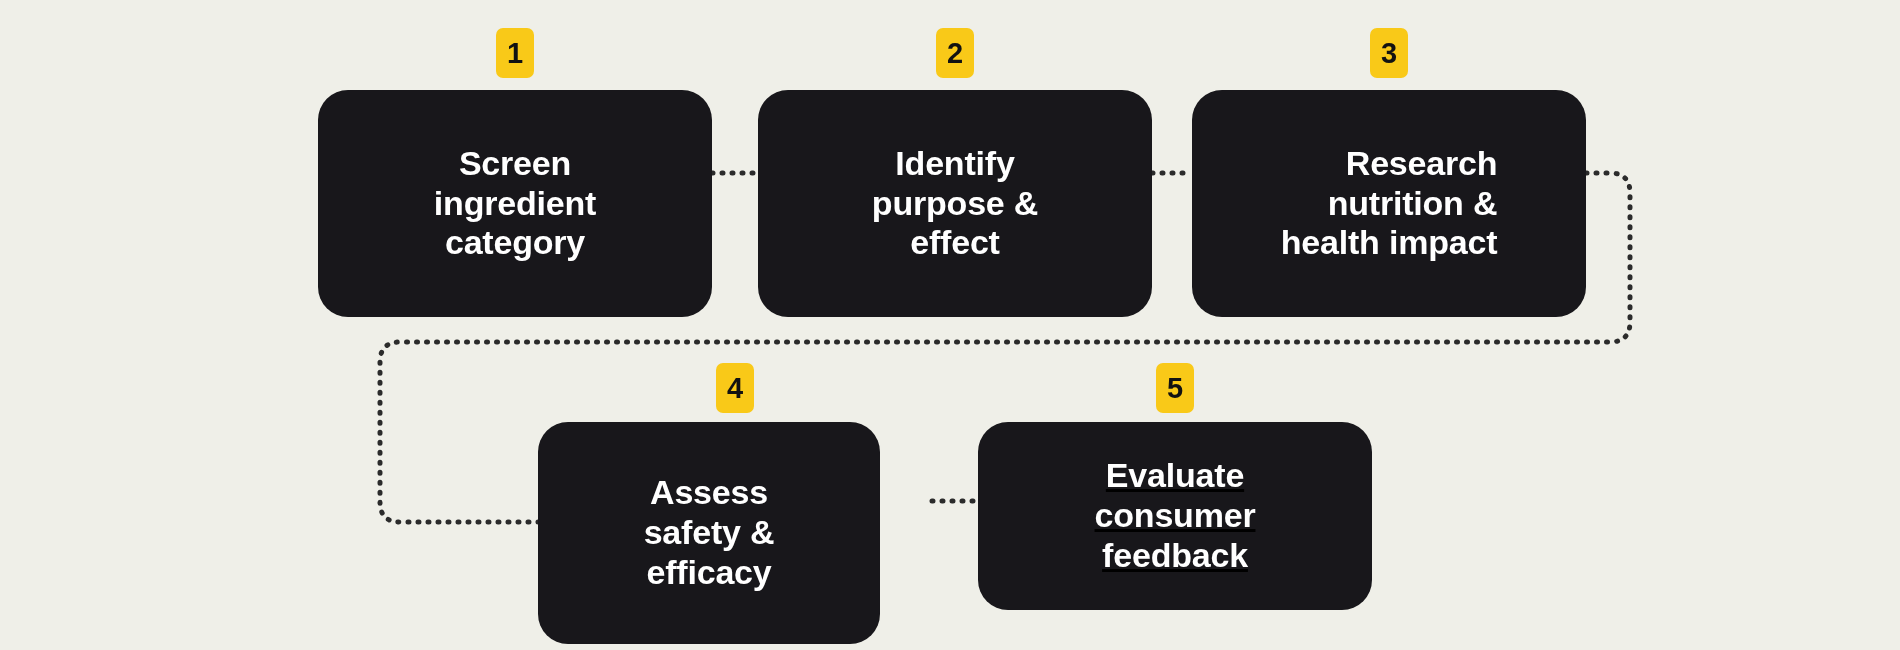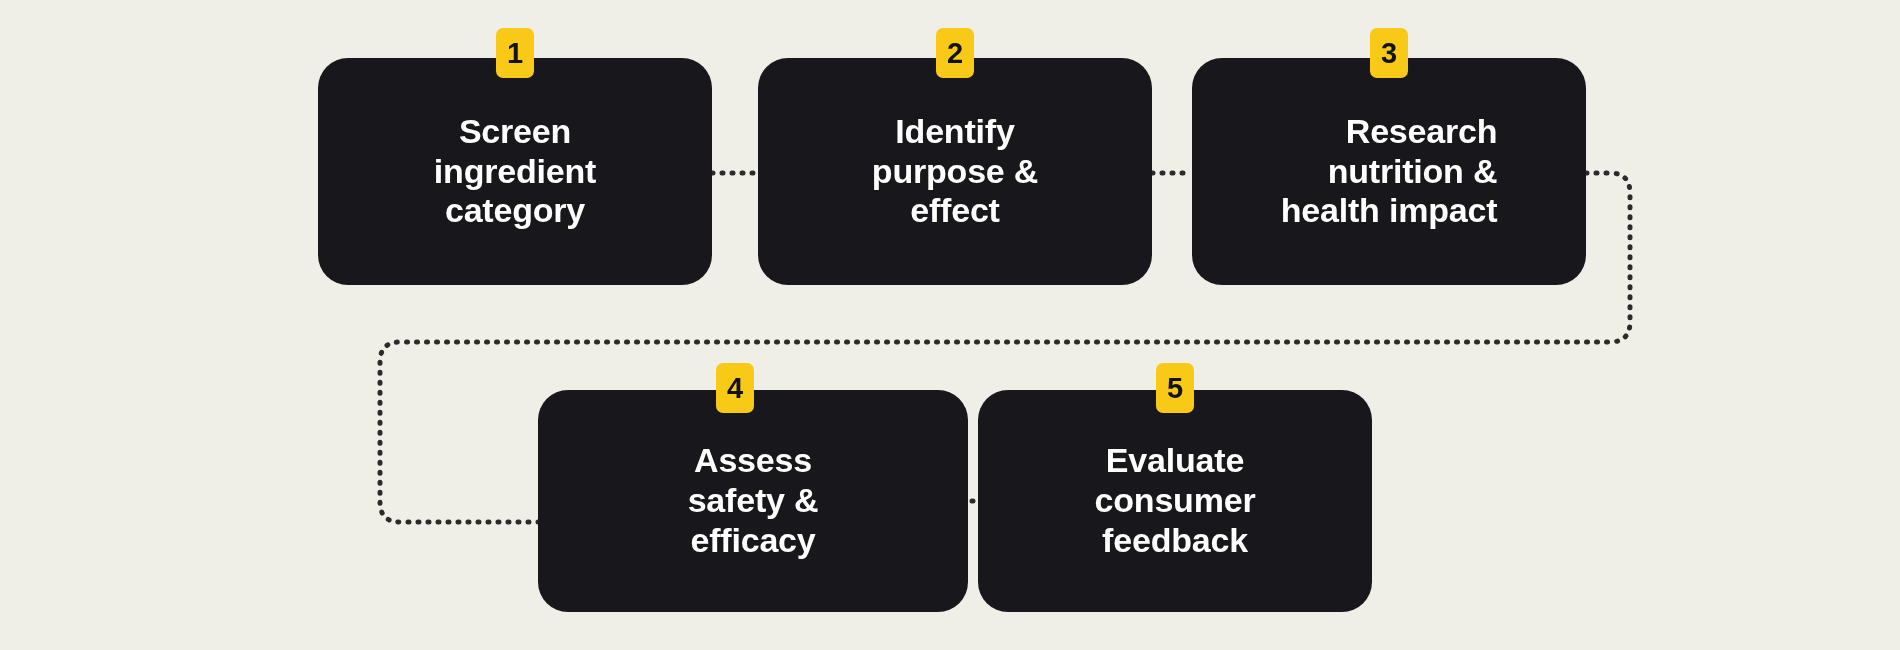--- a/index.html
+++ b/index.html
@@ -29,20 +29,21 @@
   }
   .step-card {
     position: absolute;
     box-sizing: border-box;
     background: #18171b;
     border-radius: 30px;
     display: flex;
     align-items: center;
     justify-content: center;
     text-align: center;
+    margin-top: 32px;
   }
   .step-label {
     color: #ffffff;
     font-family: "Liberation Sans", sans-serif;
     font-weight: bold;
     font-size: 34px;
     line-height: 1.17;
     letter-spacing: -0.2px;
     padding: 0 26px;
     white-space: pre-line;
@@ -66,24 +67,24 @@
   
   #card-1 { left: 318px; top: 58px; width: 394px; height: 227px; }
   #badge-1 { left: 496px; top: 28px; }
   
   #card-2 { left: 758px; top: 58px; width: 394px; height: 227px; }
   #badge-2 { left: 936px; top: 28px; }
   
   #card-3 { left: 1192px; top: 58px; width: 394px; height: 227px; text-align: right; }
   #badge-3 { left: 1370px; top: 28px; }
   
-  #card-4 { left: 538px; top: 390px; width: 430px; height: 222px; }
+  #card-4 { left: 538px; top: 390px; width: 342px; height: 222px; }
   #badge-4 { left: 716px; top: 363px; }
   
-  #card-5 { left: 978px; top: 390px; width: 394px; height: 222px; }
+  #card-5 { left: 978px; top: 390px; width: 394px; height: 188px; text-decoration: underline; }
   #badge-5 { left: 1156px; top: 363px; }
 </style>
 </head>
 <body>
 
 <div id="flow-root">
 
   <svg id="connector-layer" viewBox="0 0 1900 650" width="1900" height="650" xmlns="http://www.w3.org/2000/svg">
 
     <path d="M 712 173 L 758 173" fill="none" stroke="#2b2b2b" stroke-width="5" stroke-linecap="round" stroke-dasharray="1 9"></path>

